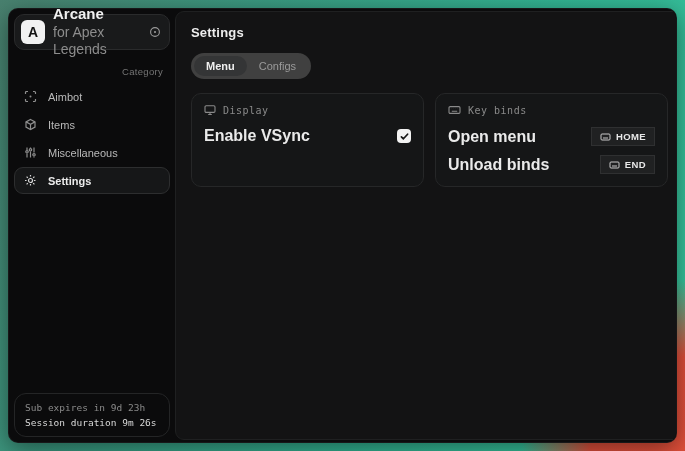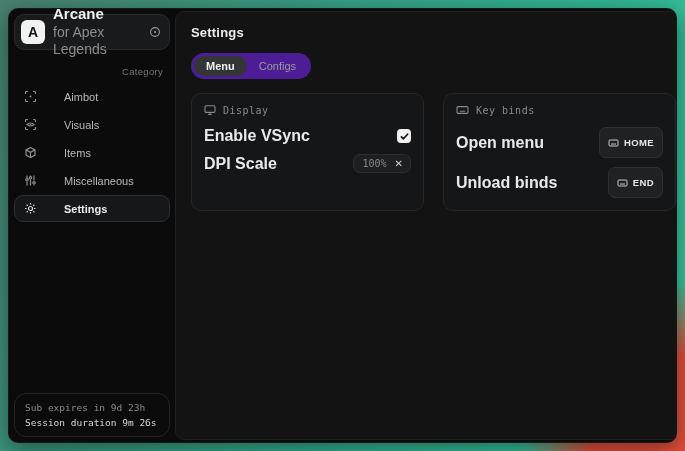--- a/index.html
+++ b/index.html
@@ -41,21 +41,21 @@
   .profile-meta { flex:1; line-height:1.25; }
   .profile-name { font-size:15px; font-weight:700; color:#f0f0f0; }
   .profile-sub { font-size:14px; color:#8d8d8d; }
   .profile-icon { color:#9a9a9a; display:flex; }
   .category-label {
     margin:16px 12px 6px 12px;
     font-size:9.5px; color:#757575; letter-spacing:.3px;text-align:right;
   }
   .nav { padding:0 5px; display:flex; flex-direction:column; gap:1px; }
   .nav-item {
-    height:27px; display:flex; align-items:center; gap:27px;
+    height:27px; display:flex; align-items:center; gap:11px;
     padding:0 8px; border-radius:9px; cursor:pointer;
     border:1px solid transparent;
     color:#a9a9a9;
     text-align:right;
   }
   .nav-item .ico { display:flex; color:#8e8e8e; width:14px; justify-content:center; }
   .nav-item .lbl { font-size:11px; color:#b9b9b9; }
   .nav-item.selected { background:#161718; border-color:#2d2e2f; }
   .nav-item.selected .lbl { color:#ececec; font-weight:600; }
   .nav-item.selected .ico { color:#d6d6d6; }
@@ -74,28 +74,28 @@
     flex:1; margin:2px 2px 2px 0;
     background:#131314;
     border:1px solid #1f2021;
     border-radius:9px;
     padding:13px 15px;
   }
   .page-title { font-size:13px; font-weight:700; color:#ededed; letter-spacing:.2px; }
   .tabs {
     margin-top:13px;
     display:inline-flex; align-items:center;
-    background:#4c1d95; border-radius:15px; padding:3px;
+    background:#404040; border-radius:15px; padding:3px;
   }
   .tab {
     padding:4px 12px; font-size:11px; border-radius:12px;
     color:#9a9a9a; cursor:pointer; white-space:nowrap;
   }
   .tab.active { background:#343536; color:#f0f0f0; font-weight:600; }
-  .cards { display:flex; gap:19px; margin-top:14px; }
+  .cards { display:flex; gap:11px; margin-top:14px; }
   .card {
     width:233px;
     background:#151617;
     border:1px solid #262728;
     border-radius:10px;
     padding:10px 12px 12px 12px;
   }
   .card-head {
     display:flex; align-items:center; gap:7px;
     color:#8a8a8a;
@@ -118,21 +118,21 @@
     display:flex; align-items:center; gap:8px;
     background:#1e1f20; border:1px solid #2d2e2f;
     border-radius:7px; padding:3px 7px 3px 9px;
     cursor:text;
   }
   .dpi-value { font-size:10px; color:#8a8a8a; font-family:"DejaVu Sans Mono", monospace; }
   .dpi-clear { font-size:10px; color:#d2d2d2; cursor:pointer; line-height:1; }
   .key-badge {
     display:flex; align-items:center; gap:5px;
     background:#202122; border:1px solid #2f3031;
-    border-radius:7px; padding:9px 8px;
+    border-radius:0; padding:3px 8px;
     cursor:pointer;
   }
   .key-badge .ico { display:flex; color:#c9c9c9; }
   .key-text { font-size:9.5px; font-weight:600; color:#e8e8e8; letter-spacing:.4px; }
 </style>
 </head>
 <body>
 
 <div class="window">
 
@@ -162,33 +162,20 @@
             <path d="M1.5 4V2.5A1 1 0 0 1 2.5 1.5H4"></path>
               <path d="M9 1.5h1.5a1 1 0 0 1 1 1V4"></path>
             <path d="M11.5 9v1.5a1 1 0 0 1-1 1H9"></path>
               <path d="M4 11.5H2.5a1 1 0 0 1-1-1V9"></path>
             <circle cx="6.5" cy="6.5" r="1" fill="currentColor" stroke="none"></circle>
           </svg>
         </span>
         <span class="lbl">Aimbot</span>
       </div>
 
-      <div class="nav-item">
-        <span class="ico">
-          <svg width="13" height="13" viewBox="0 0 13 13" fill="none" stroke="currentColor" stroke-width="1.2">
-            <path d="M1.5 4V2.5A1 1 0 0 1 2.5 1.5H4"></path>
-              <path d="M9 1.5h1.5a1 1 0 0 1 1 1V4"></path>
-            <path d="M11.5 9v1.5a1 1 0 0 1-1 1H9"></path>
-              <path d="M4 11.5H2.5a1 1 0 0 1-1-1V9"></path>
-            <path d="M3 6.5q3.5-3 7 0q-3.5 3-7 0Z"></path>
-              <circle cx="6.5" cy="6.5" r="0.8" fill="currentColor" stroke="none"></circle>
-          </svg>
-        </span>
-        <span class="lbl">Visuals</span>
-      </div>
 
       <div class="nav-item">
         <span class="ico">
           <svg width="13" height="13" viewBox="0 0 13 13" fill="none" stroke="currentColor" stroke-width="1.2">
             <path d="M6.5 1.5 11 3.9v5.2L6.5 11.5 2 9.1V3.9Z"></path>
             <path d="M2 3.9 6.5 6.3 11 3.9"></path>
               <path d="M6.5 6.3v5.2"></path>
           </svg>
         </span>
         <span class="lbl">Items</span>
@@ -253,27 +240,20 @@
 
         <div class="row">
           <span class="row-label">Enable VSync</span>
           <span class="checkbox">
             <svg width="9" height="9" viewBox="0 0 9 9" fill="none" stroke="#161616" stroke-width="1.7" stroke-linecap="round" stroke-linejoin="round">
               <path d="M1.4 4.8 3.4 6.8 7.6 2.2"></path>
             </svg>
           </span>
         </div>
 
-        <div class="row">
-          <span class="row-label">DPI Scale</span>
-          <span class="dpi-input">
-            <span class="dpi-value">100%</span>
-            <span class="dpi-clear">✕</span>
-          </span>
-        </div>
       </div>
 
       <div class="card">
         <div class="card-head">
           <span class="ico">
             <svg width="13" height="12" viewBox="0 0 13 12" fill="none" stroke="currentColor" stroke-width="1.1">
               <rect x="1" y="2.6" width="11" height="6.8" rx="1.2"></rect>
               <path d="M3 4.8h.1M5.2 4.8h.1M7.4 4.8h.1M9.6 4.8h.1M3.8 7.2h5.4"></path>
             </svg>
           </span>

